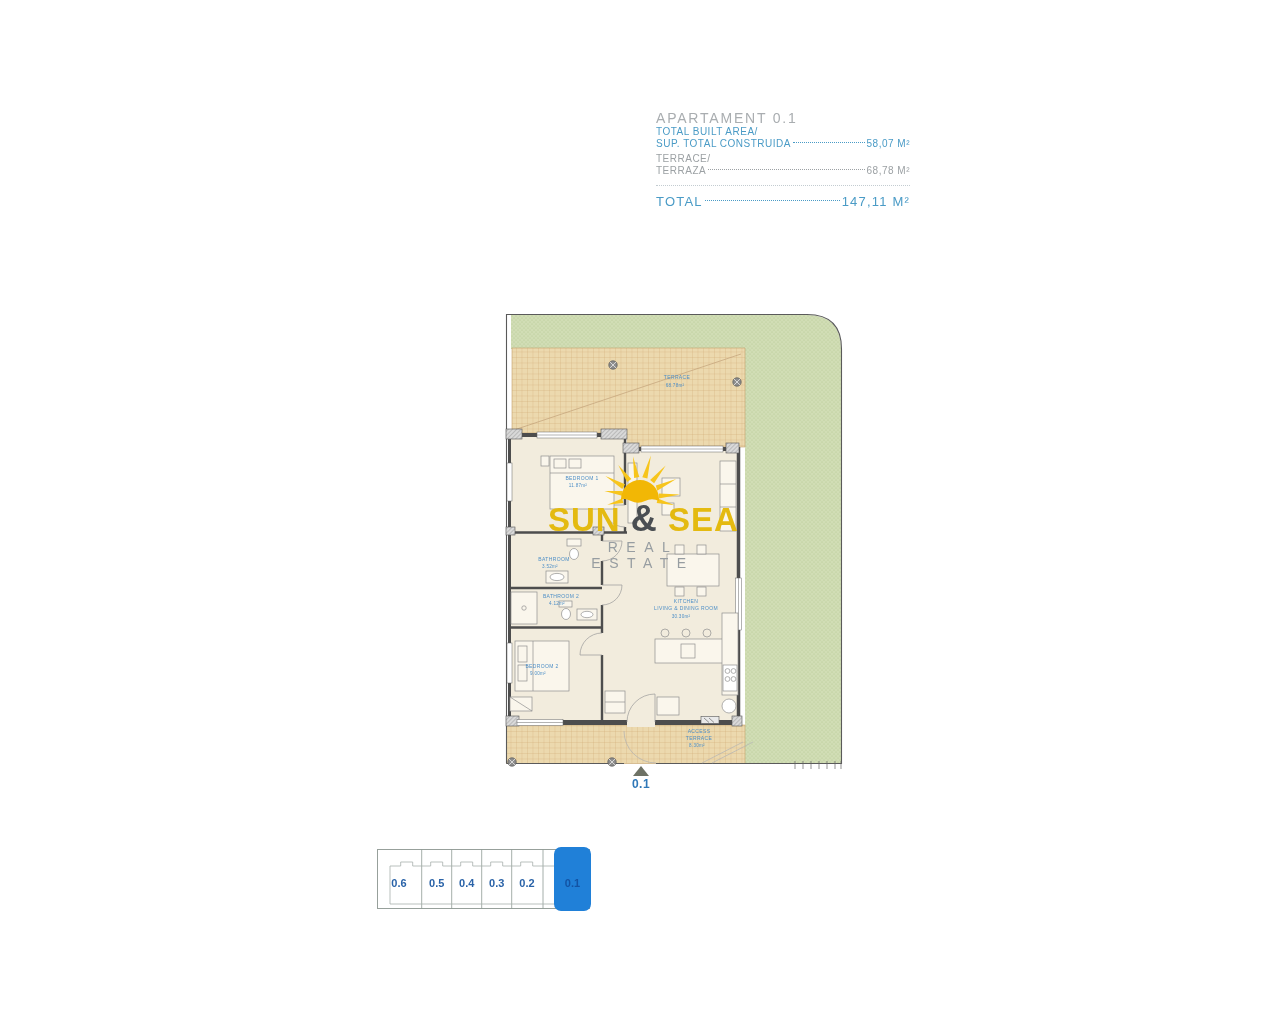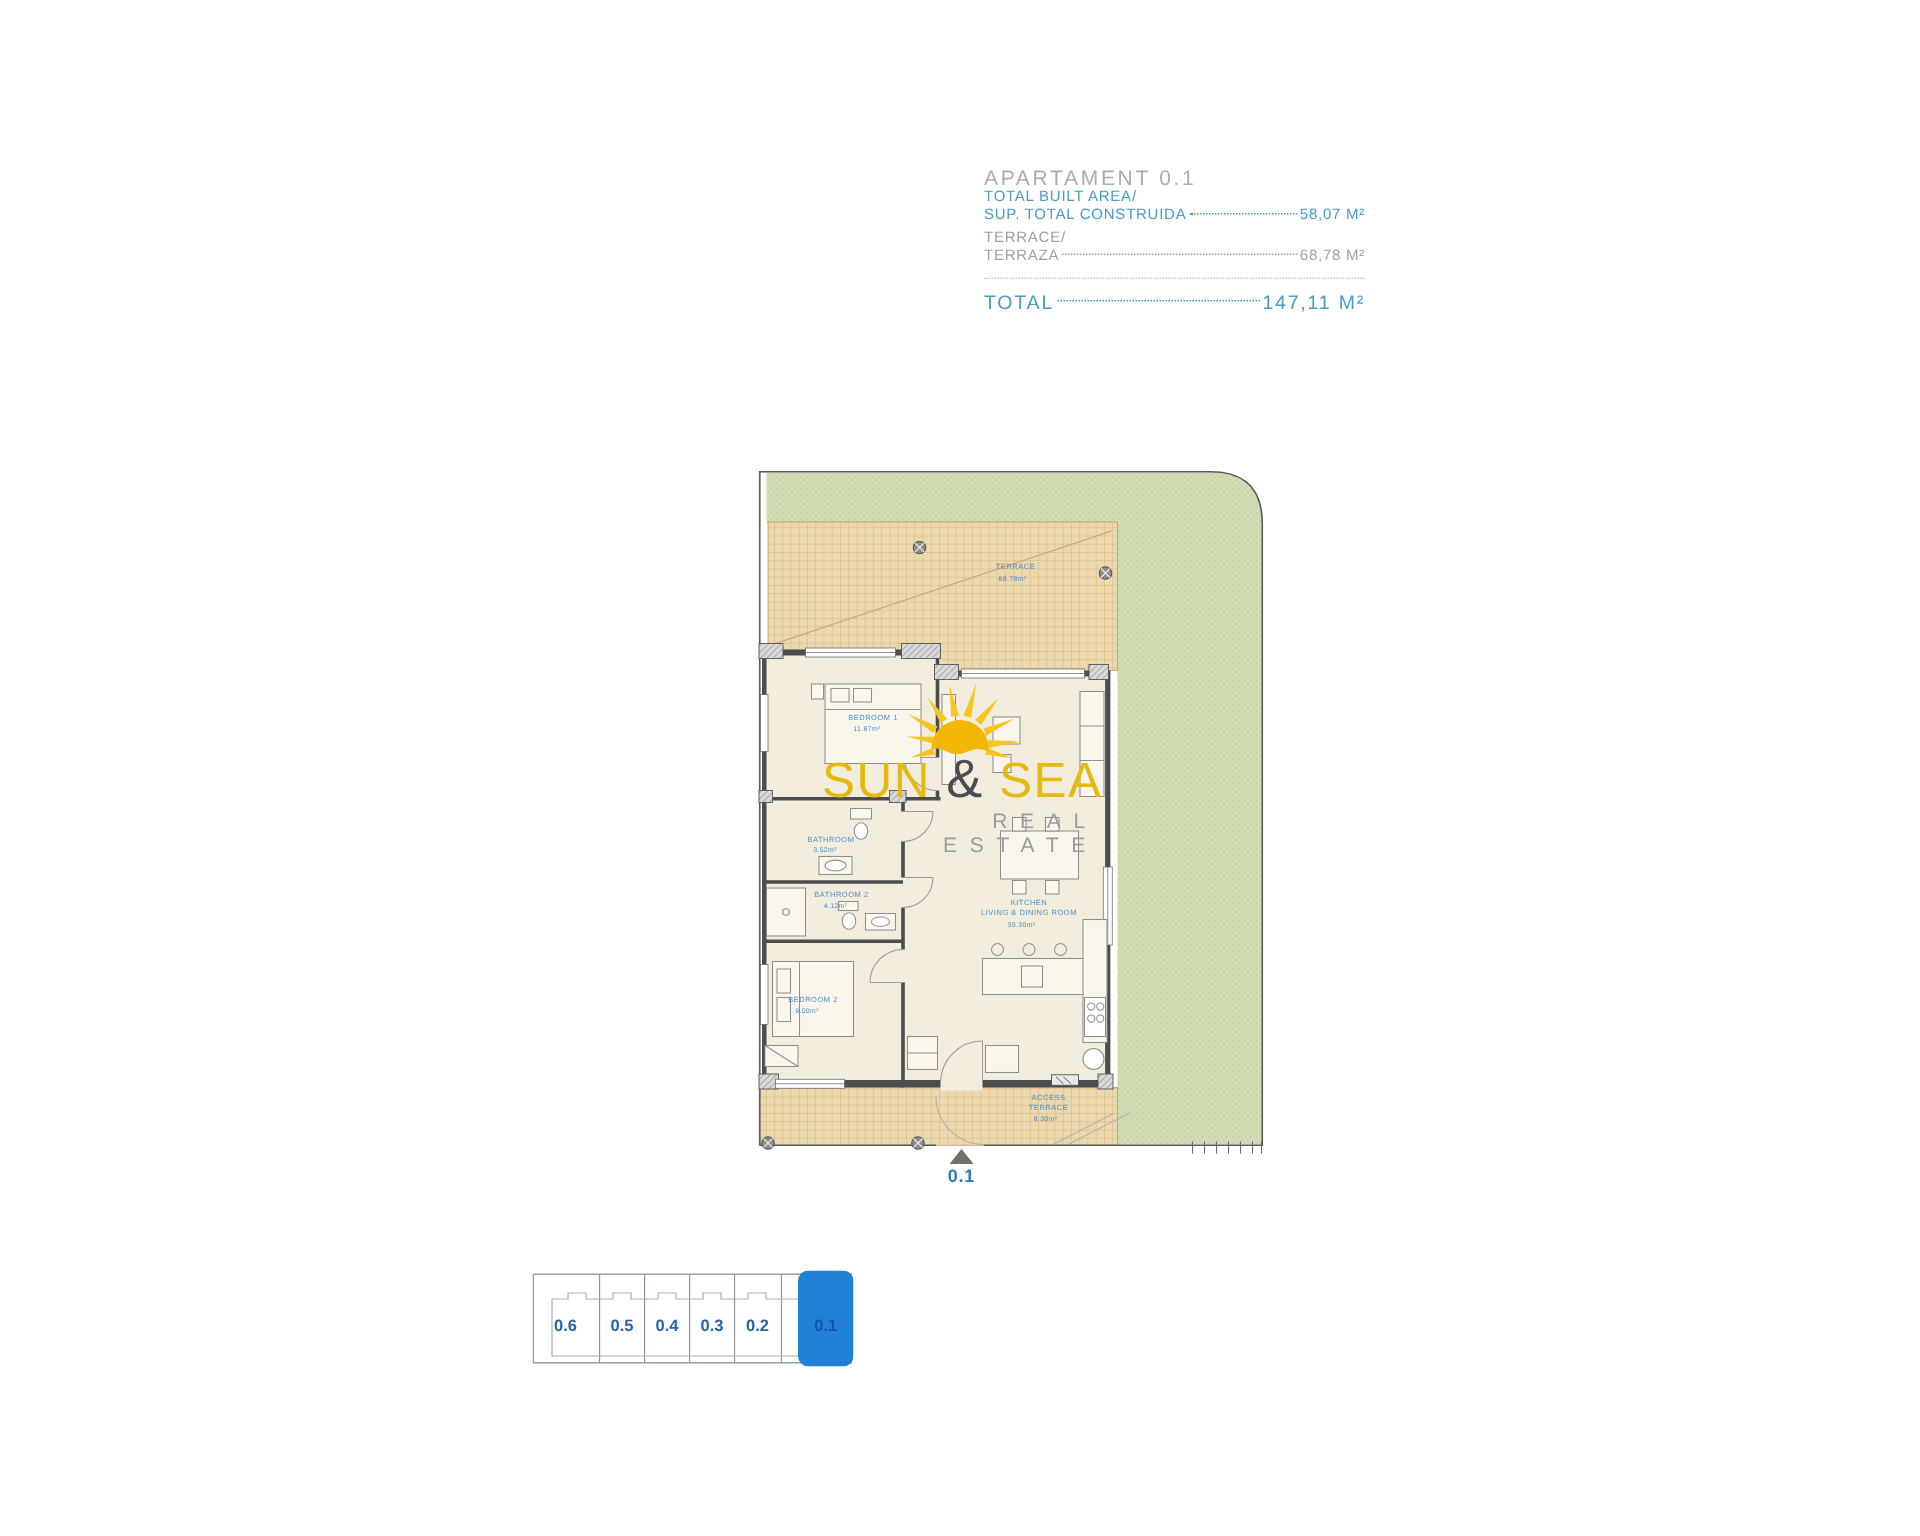--- a/index.html
+++ b/index.html
@@ -21,33 +21,33 @@
 
   
   .plan{left:505px;top:313px;width:340px;height:462px;}
   svg text{font-family:"Liberation Sans", sans-serif;}
   .roomlbl{fill:#4e8fc7;font-size:5px;letter-spacing:.35px;}
   .roomlbl2{fill:#4e8fc7;font-size:4.6px;letter-spacing:.25px;}
 
   
   .logo{left:548px;top:452px;width:184px;text-align:center;}
   .logo-sun{height:58px;}
-  .logo-name{font-size:33px;font-weight:normal;letter-spacing:1px;color:#e4ba10;
+  .logo-name{font-size:33px;font-weight:bold;letter-spacing:1px;color:#e4ba10;
              line-height:30px;margin-top:-6px;white-space:nowrap;}
   .logo-name .amp{color:#4a4e52;font-size:36px;}
-  .logo-tag{font-size:14px;letter-spacing:8.5px;color:#979da1;margin-top:4px;margin-left:6px;text-align:right;}
+  .logo-tag{font-size:14px;letter-spacing:8.5px;color:#979da1;margin-top:4px;margin-left:6px;}
 
   
   .entr{left:623px;top:766px;width:36px;text-align:center;}
   .entr-tri{width:0;height:0;margin:0 auto;border-left:8px solid transparent;
             border-right:8px solid transparent;border-bottom:10px solid #6e7265;}
   .entr-lbl{font-size:12px;font-weight:bold;color:#2f78b8;letter-spacing:.5px;margin-top:1px;}
 
   
-  .selector{left:355px;top:847px;width:174px;height:64px;}
+  .selector{left:377px;top:847px;width:174px;height:64px;}
 </style>
 </head>
 <body>
 
 <div class="abs hdr">
   <div class="hdr-title">APARTAMENT 0.1</div>
 
   <div class="arearow blue">
     <div>TOTAL BUILT AREA/</div>
     <div class="l2">

